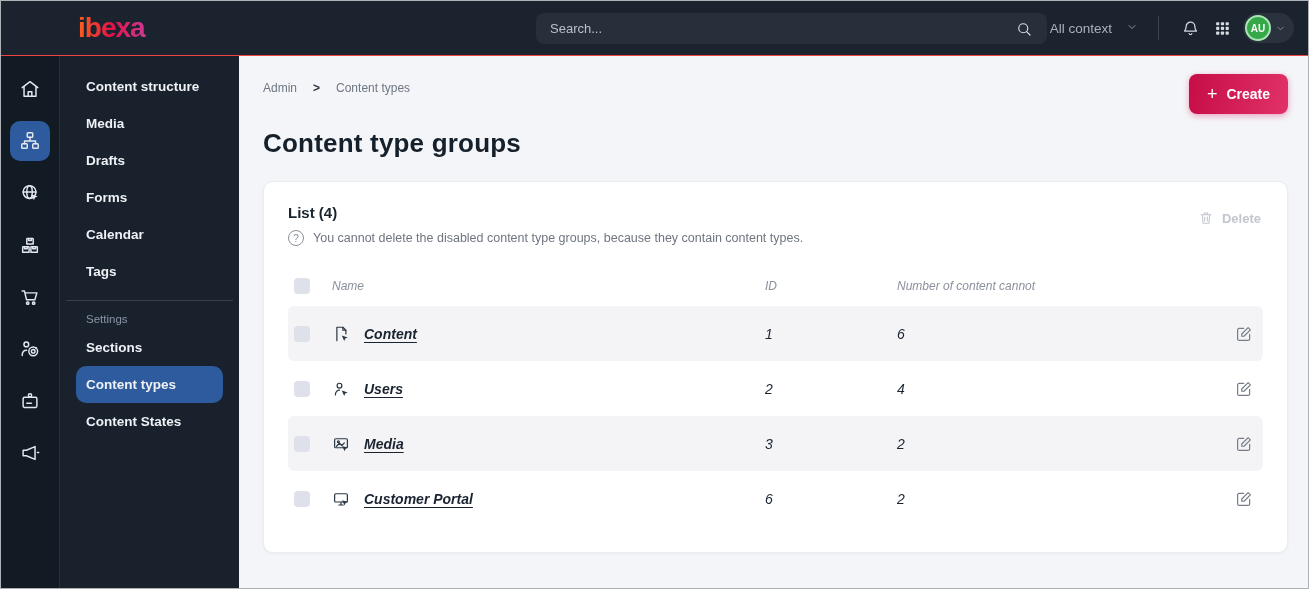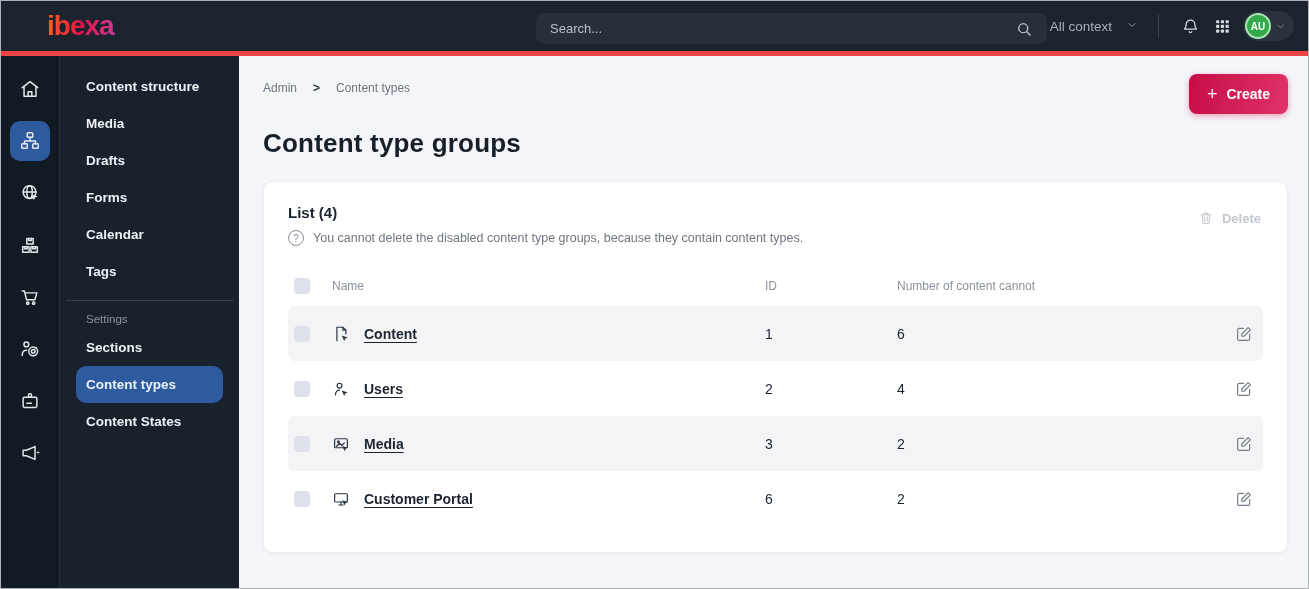--- a/index.html
+++ b/index.html
@@ -4,21 +4,21 @@
 <style>
   * { margin:0; padding:0; box-sizing:border-box; }
   html,body { background:#e9eaec; font-family:"Liberation Sans","DejaVu Sans",sans-serif; }
   .screen{
     width:1309px;height:589px;border:1px solid #aeb1b6;background:#f4f5f8;
     display:flex;flex-direction:column;overflow:hidden;
   }
   
   .topbar{
     flex:0 0 55px;background:#1a232e;display:flex;align-items:center;
-    position:relative;color:#cfd5dc;border-bottom:5px solid #ef4444;
+    position:relative;color:#cfd5dc;border-bottom:1px solid #ef4444;padding-left:31px;
   }
   .logo{margin-left:46px;display:flex;align-items:center;cursor:pointer;}
   .searchbox{
     position:absolute;left:535px;top:12px;width:511px;height:31px;
     background:#262f3a;border-radius:8px;display:flex;align-items:center;
     padding:0 12px 0 14px;
   }
   .searchbox input{
     flex:1;background:transparent;border:none;outline:none;color:#dfe3e8;
     font-size:13px;font-family:inherit;
@@ -85,21 +85,21 @@
     width:16px;height:16px;border:1px solid #8a8f99;border-radius:50%;color:#8a8f99;
     font-size:10px;display:flex;align-items:center;justify-content:center;flex:0 0 16px;cursor:pointer;
   }
   .btn-delete{
     display:flex;align-items:center;gap:8px;background:none;border:none;
     color:#c2c6cf;font-size:13px;font-weight:600;font-family:inherit;margin-top:6px;margin-right:2px;
   }
   
   .table{margin-top:20px;}
   .trow{
-    display:grid;grid-template-columns:44px 1fr 132px 300px 66px;align-items:center;
+    display:grid;grid-template-columns:44px 1fr 132px 300px 66px;align-items:center;font-style:italic;
   }
   .thead{height:40px;color:#8a909c;font-size:12px;}
   .drow{height:55px;border-radius:6px;font-size:14px;color:#1a2430;}
   .drow.alt{background:#f4f4f7;}
   .cb{width:16px;height:16px;border-radius:4px;background:#dfe1ea;border:none;margin-left:6px;cursor:pointer;display:block;}
   .name-cell{display:flex;align-items:center;gap:14px;color:#2a3644;}
   .name-link{color:#1a2430;font-weight:600;text-decoration:underline;text-underline-offset:3px;cursor:pointer;}
   .edit-cell{display:flex;justify-content:flex-end;padding-right:8px;}
   .btn-edit{background:none;border:none;color:#767d88;cursor:pointer;display:flex;padding:2px;}
   svg.ic{fill:none;stroke:currentColor;stroke-width:1.6;stroke-linecap:round;stroke-linejoin:round;}

